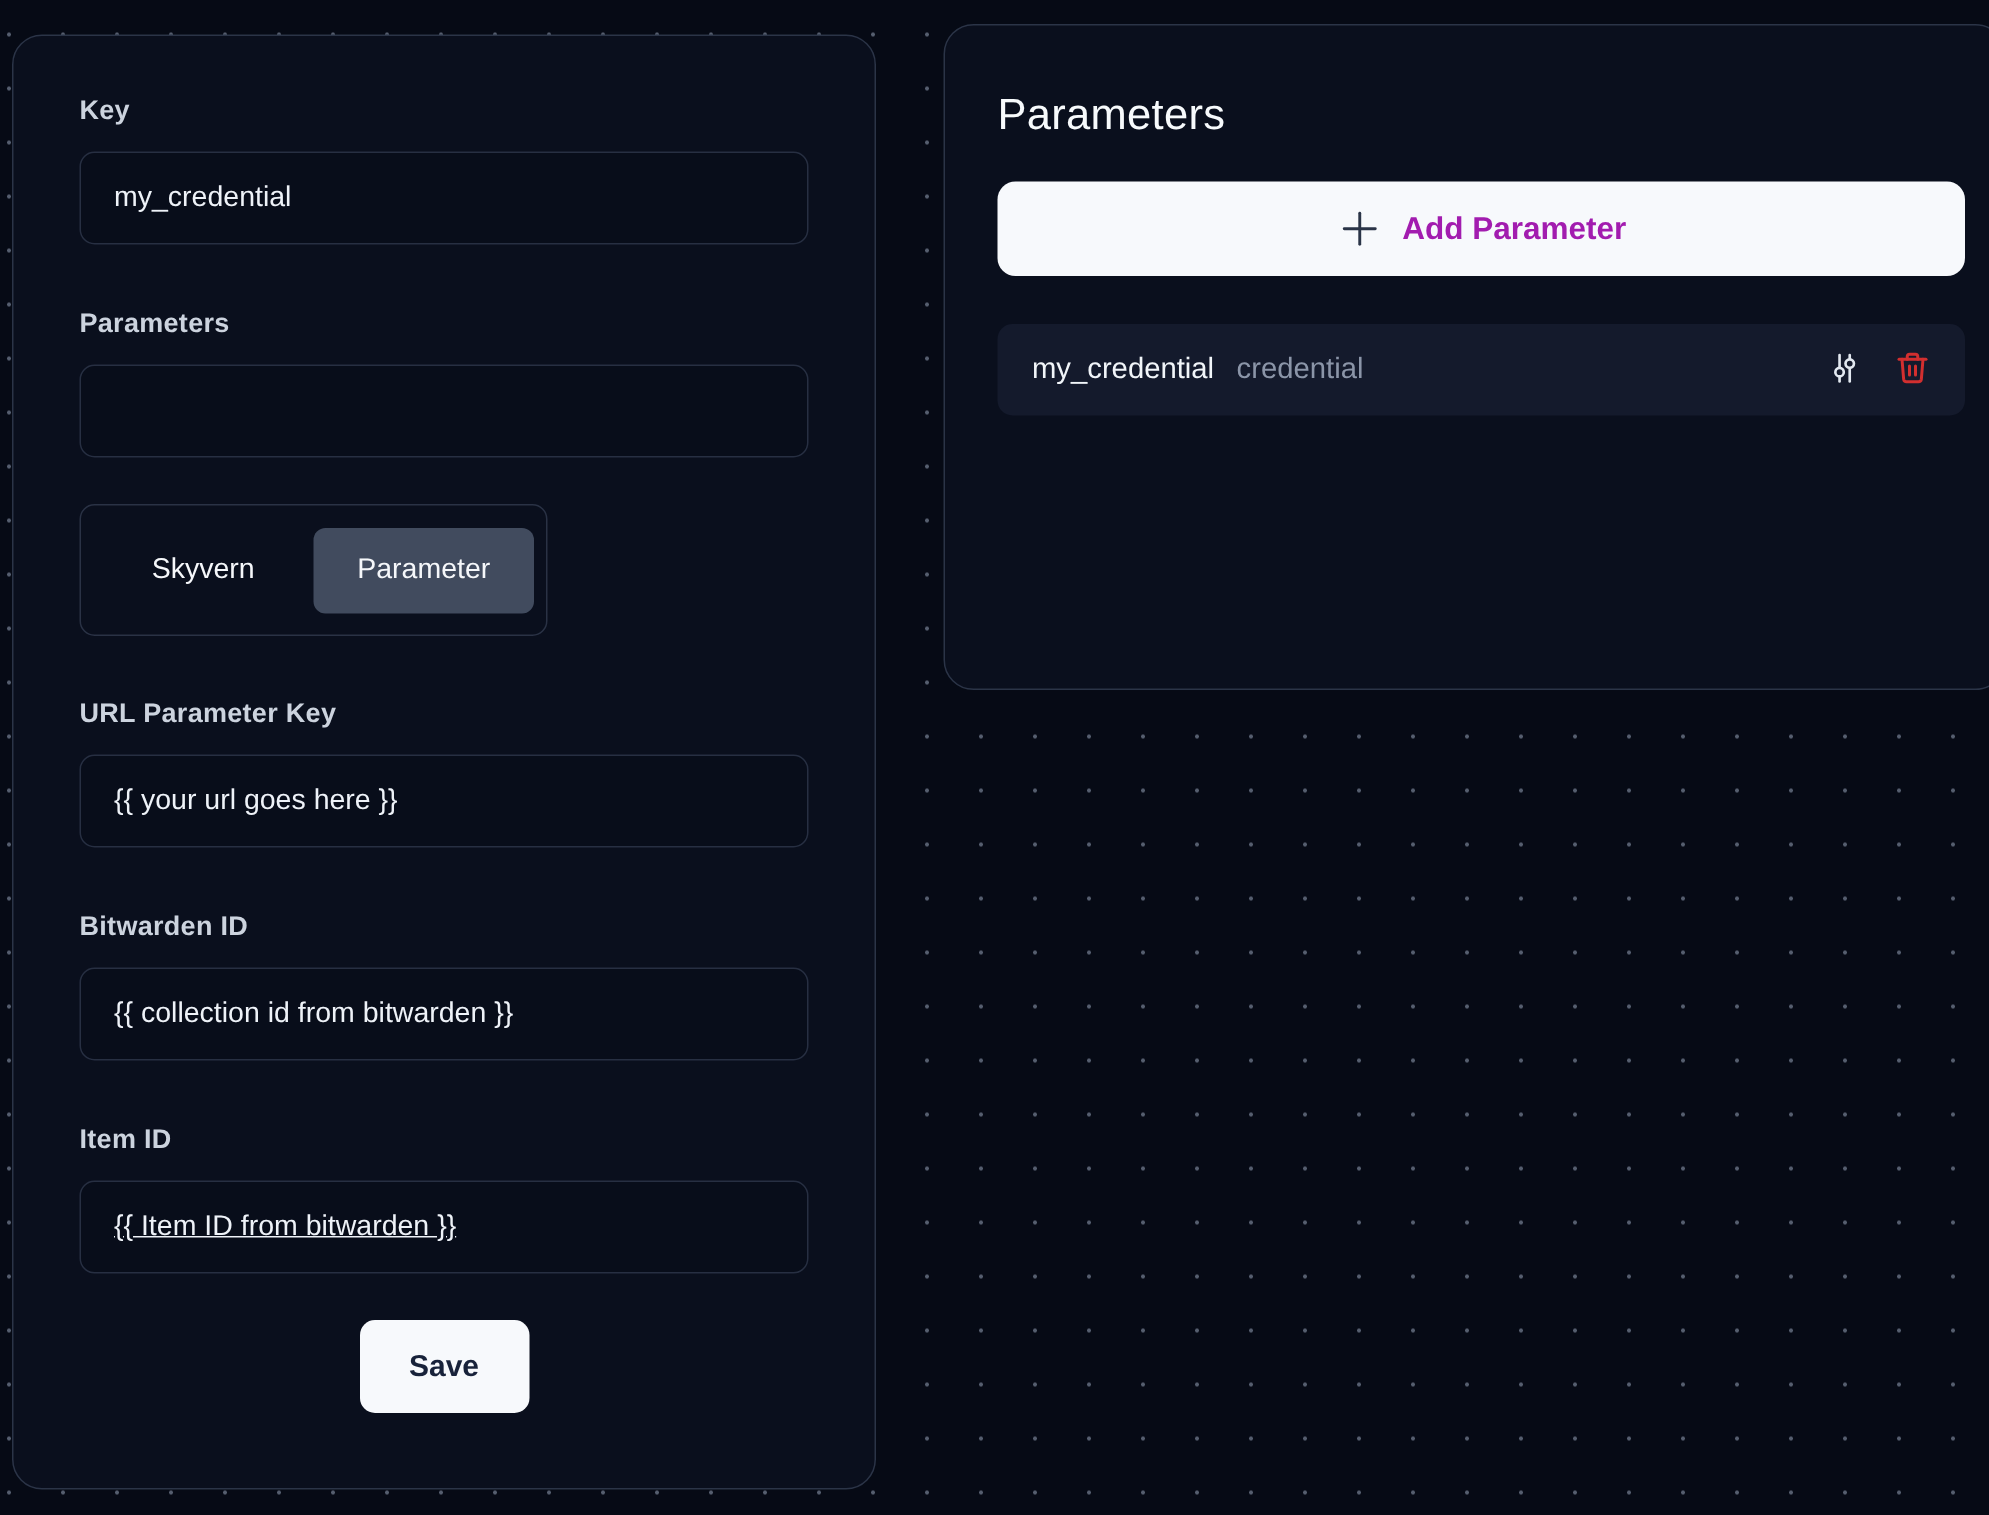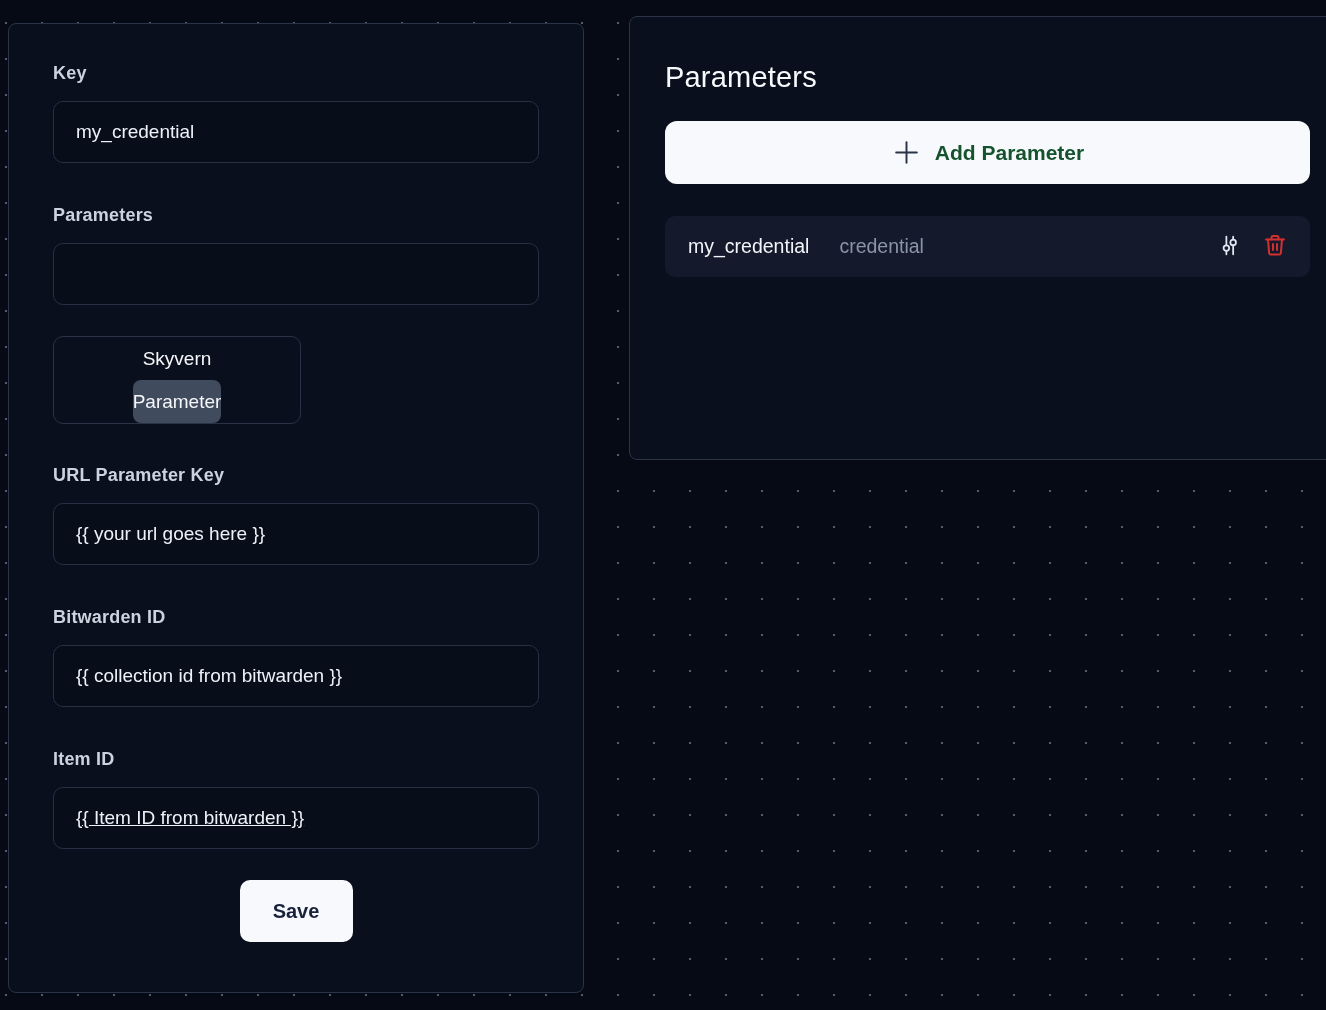--- a/index.html
+++ b/index.html
@@ -9,21 +9,21 @@
     background-color:#060a15;
     background-image:radial-gradient(circle, rgba(150,162,184,.55) 1.05px, transparent 1.55px);
     background-size:36px 36px;
     background-position:24px 5px;
     position:relative;
   }
   .panel{
     position:absolute;
     background:#0a0f1d;
     border:1px solid #2b3447;
-    border-radius:8px;
+    border-radius:20px;
   }
   .panel-left{ left:8px; top:23px; width:576px; height:970px; padding:39px 44px 0 44px; }
   .panel-right{ left:629px; top:16px; width:708px; height:444px; padding:44px 28px 0 35px; }
 
   .field-label{
     display:block;
     color:#ccd3de;
     font-size:18px;
     font-weight:600;
     letter-spacing:.2px;
@@ -38,27 +38,26 @@
     color:#eef2f8;
     font-family:"Liberation Sans","DejaVu Sans",sans-serif;
     font-size:19px;
     padding:0 22px;
     outline:none;
     margin-bottom:42px;
   }
   .text-field.short-gap{ margin-bottom:31px;text-decoration:underline; }
 
   .toggle-group{
-    width:248px; height:88px;
+    width:312px; height:88px;
     border:1px solid #2a3245;
     border-radius:10px;
     display:flex; align-items:center;
     padding:0 8px;
     margin-bottom:41px;
-    flex-direction:column;
   }
   .toggle-tab{
     flex:1; height:57px;
     display:flex; align-items:center; justify-content:center;
     border-radius:8px;
     color:#f5f7fa;
     font-size:19px; font-weight:500;
     background:transparent;
     border:none; cursor:pointer;
     font-family:inherit;
@@ -89,36 +88,36 @@
     line-height:43px;
     font-weight:400;
   }
   .add-param-btn{
     margin-top:27px;
     width:645px; height:63px;
     background:#f7f9fc;
     border:none; border-radius:12px;
     display:flex; align-items:center; justify-content:center;
     gap:13px;
-    color:#14532d;
+    color:#a21caf;
     font-size:21px; font-weight:700;
     font-family:inherit; cursor:pointer;
   }
   .plus-icon{ display:inline-flex; }
 
   .param-row{
     margin-top:32px;
     width:645px; height:61px;
     background:#141a2c;
     border-radius:10px;
     display:flex; align-items:center;
     padding:0 23px;
   }
   .param-name{ color:#f1f5f9; font-size:19.5px; font-weight:500; }
-  .param-type{ color:#8b95a8; font-size:19.5px; margin-left:30px; }
+  .param-type{ color:#8b95a8; font-size:19.5px; margin-left:15px; }
   .param-actions{ margin-left:auto; display:flex; align-items:center; gap:21px; }
   .icon-btn{
     background:none; border:none; padding:0; cursor:pointer;
     display:inline-flex; align-items:center; justify-content:center;
   }
 </style>
 </head>
 <body>
 
 <section class="panel panel-left">

